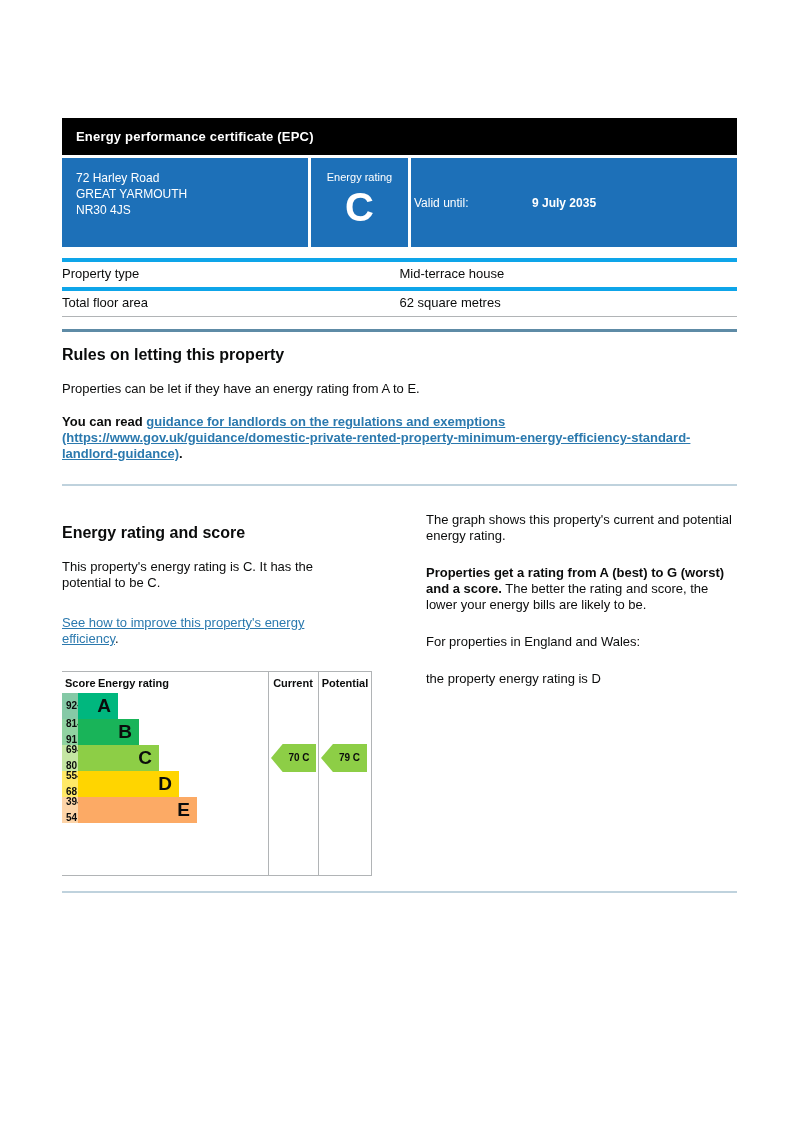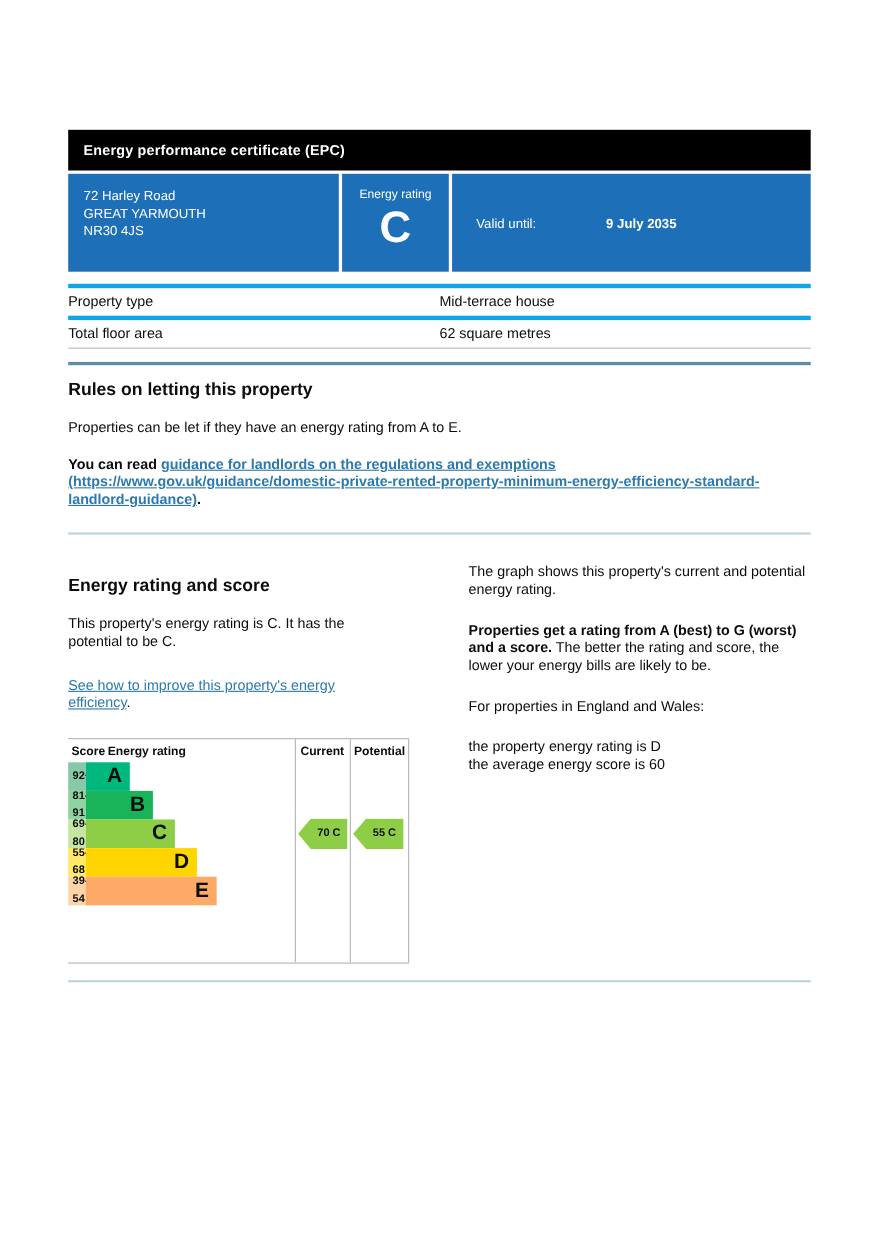--- a/index.html
+++ b/index.html
@@ -18,21 +18,21 @@
   .banner h1 { font-size:13px; font-weight:bold; letter-spacing:0.2px; }
 
   
   .summary { display:flex; gap:3px; height:89px; margin-bottom:11px; }
   .summary .cell { background:#1d70b8; color:#ffffff; }
   .cell-address { width:246px; padding:12px 10px 0 14px; font-size:12px; line-height:16px; }
   .cell-rating { width:97px; display:flex; flex-direction:column; align-items:center; padding-top:11px; }
   .cell-rating .rating-label { font-size:11px; }
   .cell-rating .rating-letter { font-size:40px; font-weight:bold; line-height:44px; }
   .cell-right { flex:1; display:flex; flex-direction:column; gap:4px; background:#ffffff !important; padding:0; }
-  .cell-right .rrow { background:#1d70b8; color:#ffffff; flex:1; display:flex; align-items:center; padding-left:22px; font-size:12px; }
+  .cell-right .rrow { background:#1d70b8; color:#ffffff; flex:1; display:flex; align-items:center; padding-left:3px; font-size:12px; }
   .cell-right .rrow .lbl { width:118px; }
   .cell-right .rrow .val { font-weight:bold; }
 
   
   .ptable { width:100%; border-collapse:collapse; margin-bottom:12px; }
   .ptable td { border-top:4px solid #0ea5e9; border-bottom:1px solid #b1b4b6; padding:4px 0 5px 0; font-size:13px; }
   .ptable td.val { width:50%; }
 
   .divider-strong { height:3px; background:#5e8ba6; border:none; }
   .divider-light { height:2px; background:#bfd2dd; border:none; }
@@ -159,34 +159,33 @@
                 </div>
               </div>
               <div class="epc-row">
                 <div class="epc-score-cell" style="background: rgb(253, 212, 168);">39-54</div>
                 <div class="epc-bar" style="background: rgb(252, 170, 101); width: 119px;">
                   <span class="epc-letter">E</span>
                 </div>
               </div>
             </div>
           <div class="epc-arrow" id="current-arrow" style="left: 209px; width: 45px; background: rgb(141, 206, 70); top: 51px;">70 C</div>
-          <div class="epc-arrow" id="potential-arrow" style="left: 259px; width: 46px; background: rgb(141, 206, 70); top: 51px;">55 C</div>
+          <div class="epc-arrow" id="potential-arrow" style="left: 259px; width: 46px; background: rgb(141, 206, 70); top: 51px;">79 C</div>
         </div>
         <div class="vline" style="left:206px;"></div>
         <div class="vline" style="left:256px;"></div>
         <div class="vline" style="left:309px;"></div>
       </div>
     </div>
 
     <div class="rating-col-right">
       <p>The graph shows this property's current and potential energy rating.</p>
       <p><strong>Properties get a rating from A (best) to G (worst) and a score.</strong><span> The better the rating and score, the lower your energy bills are likely to be.</span></p>
       <p>For properties in England and Wales:</p>
       <div class="avg-lines">
         <div>the property energy rating is D</div>
-        <div>the average energy score is 60</div>
       </div>
     </div>
   </div>
 
   <hr class="divider-light chart-bottom-divider">
 
 </div>
 
 </body></html>

